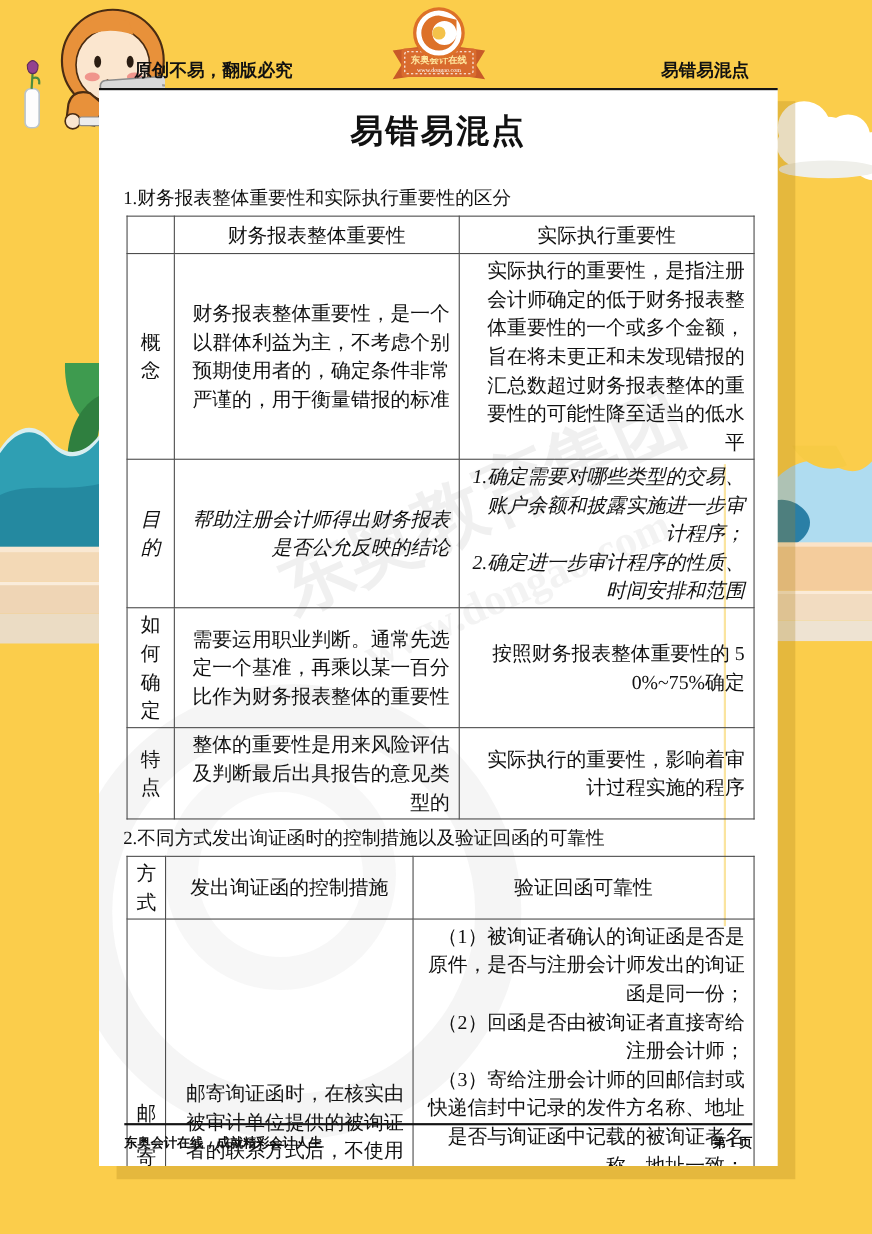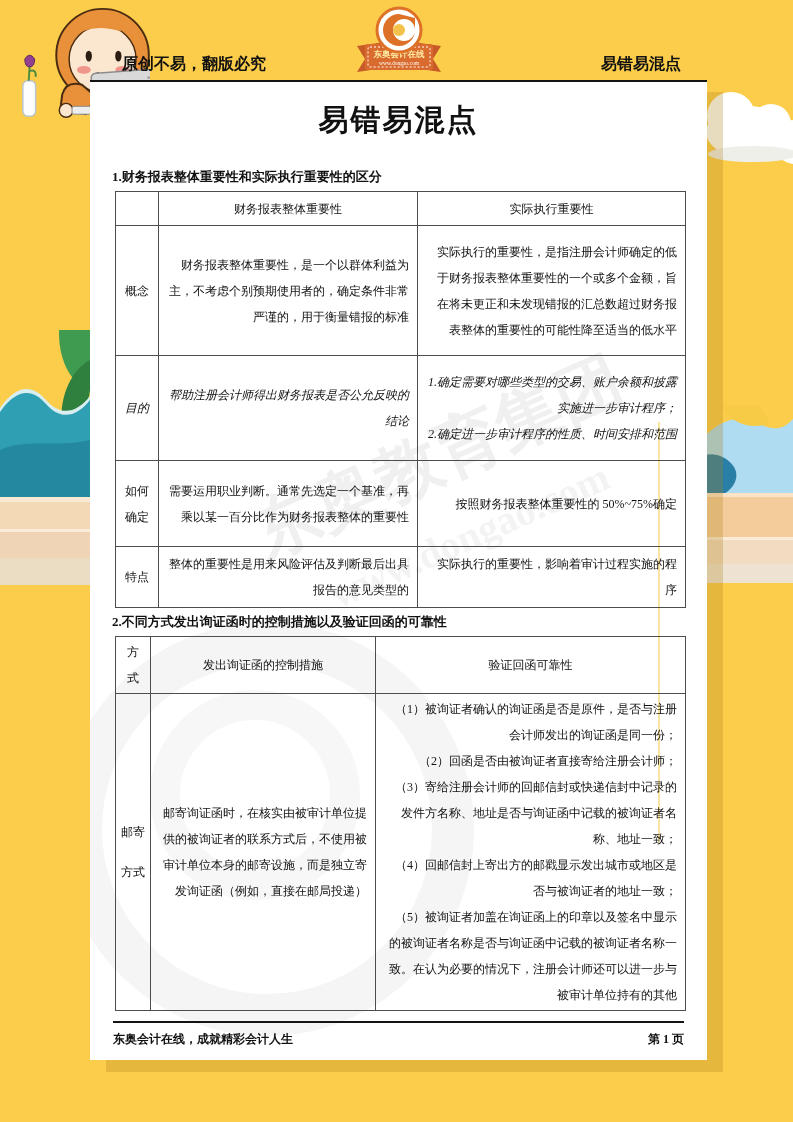--- a/index.html
+++ b/index.html
@@ -19,25 +19,25 @@
   .hdr-right{position:absolute;right:112px;top:54px;font-size:16px;font-weight:bold;}
   .badge{position:absolute;left:343px;top:6px;width:112px;height:76px;z-index:4;}
 
   
   .page{position:absolute;left:90px;top:80px;width:617px;height:978px;background:#fff;
         border-top:2px solid #141414;box-shadow:16px 12px 0 rgba(173,128,24,.28);z-index:2;}
   .page-inner{position:relative;width:100%;height:100%;overflow:hidden;}
   .content{position:relative;z-index:2;}
 
   .doc-title{text-align:center;font-size:30px;font-weight:bold;margin:16px 0 0 0;line-height:44px;letter-spacing:2px;}
-  .sec-heading{font-size:13px;font-weight:bold;margin:26px 0 5px 22px;}
+  .sec-heading{font-size:17px;font-weight:normal;margin:26px 0 5px 22px;}
   .sec-heading.second{margin-top:5px;}
 
   table{border-collapse:collapse;table-layout:fixed;margin-left:25px;width:570px;
-        font-size:12px;line-height:26px;}
+        font-size:18px;line-height:26px;}
   td{border:1.5px solid #4d4d4d;padding:2px 8px;vertical-align:middle;
      white-space:pre-line;word-break:break-all;text-align:right;}
   td.lab{text-align:center;padding:2px 4px;}
   td.hd{text-align:center;}
   .t1 col.c0{width:43px;} .t1 col.c1{width:259px;} .t1 col.c2{width:268px;}
   .t2 col.c0{width:35px;} .t2 col.c1{width:225px;} .t2 col.c2{width:310px;}
   .t1 tr.r-head td{height:29px;}
   .t1 tr.r0 td{height:125px;} .t1 tr.r1 td{height:100px;font-style:italic;}
   .t1 tr.r2 td{height:81px;}  .t1 tr.r3 td{height:56px;}
   .t2 tr.r-head td{height:51px;}

